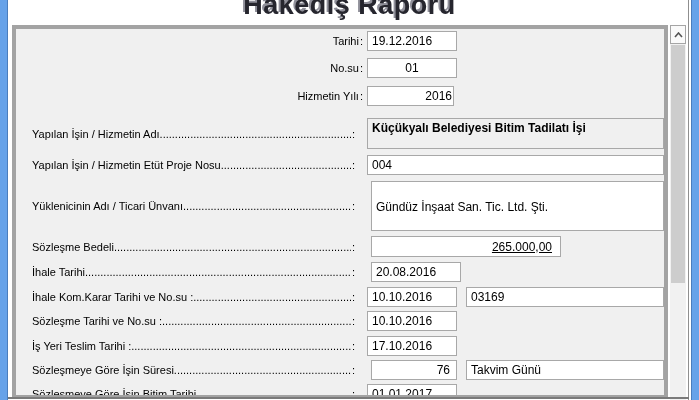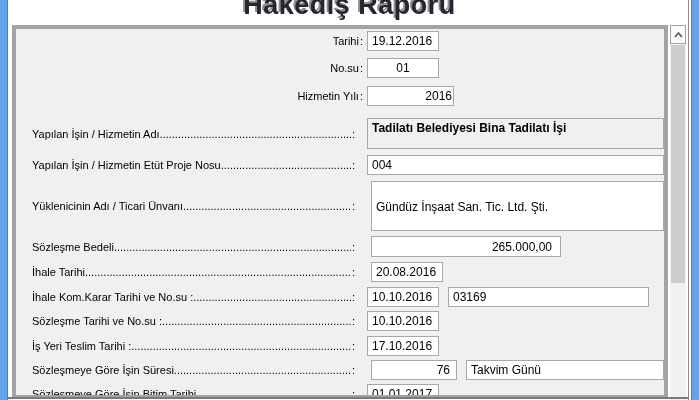--- a/index.html
+++ b/index.html
@@ -34,24 +34,24 @@
   .lbl { width:323px; display:flex; align-items:center; overflow:hidden;
          white-space:nowrap; font-size:11px; color:#000; flex:none; height:100%; }
   .lbl .lt { flex:0 1 auto; overflow:hidden; }
   .lbl .cl { flex:none; padding-left:1px; }
   .simple .lbl { width:331px; justify-content:flex-end; }
 
   input, textarea, .disp {
     font-family:"Liberation Sans", sans-serif; font-size:12px; color:#000;
     border:1px solid #A8A8A8; background:#fff; outline:none; }
   input { height:20px; padding:1px 4px; }
-  .bx-sm   { width:72px;  margin-left:12px; }
+  .bx-sm   { width:90px;  margin-left:12px; }
   .bx-sm2  { width:87px;  margin-left:12px; text-align:right; padding-right:1px; }
   .bx-wide { width:302px; margin-left:12px; }
-  .bx-bed  { width:190px; margin-left:16px; height:21px; text-align:right; padding-right:8px; }
+  .bx-bed  { width:190px; margin-left:16px; height:21px; text-align:right; padding-right:8px;text-decoration:underline; }
   .bx-num  { width:86px;  margin-left:16px; text-align:right; padding-right:6px; }
   .bx-2nd  { width:201px; margin-left:9px; }
   .bx-sm.off { margin-left:16px; }
   textarea { width:294px; height:50px; margin-left:16px; resize:none; padding:18px 4px; }
   .disp { width:302px; margin-left:12px; background:#F0F0F0; font-weight:bold;
           padding:2px 4px; overflow:hidden; white-space:nowrap; }
 
   
   .sb { position:absolute; left:670px; top:25px; width:16px; height:375px;
         background:#F1F1F1; z-index:4; }
@@ -95,21 +95,21 @@
         <span class="cl"> :</span>
       </div>
     <input class="bx-sm2" style="margin-left: 4px;" value="2016">
   </div>
 
   <div class="row r-tall" style="margin-top:12px">
     <div class="lbl">
         <span class="lt">Yapılan İşin / Hizmetin Adı................................................................................</span>
         <span class="cl"> :</span>
       </div>
-    <div class="disp">Tadilatı Belediyesi Bina Tadilatı İşi</div>
+    <div class="disp">Küçükyalı Belediyesi Bitim Tadilatı İşi</div>
   </div>
 
   <div class="row" style="margin-top:6px">
     <div class="lbl">
         <span class="lt">Yapılan İşin / Hizmetin Etüt Proje Nosu................................................................</span>
         <span class="cl">:</span>
       </div>
     <input class="bx-wide" value="004" style="">
   </div>
 

